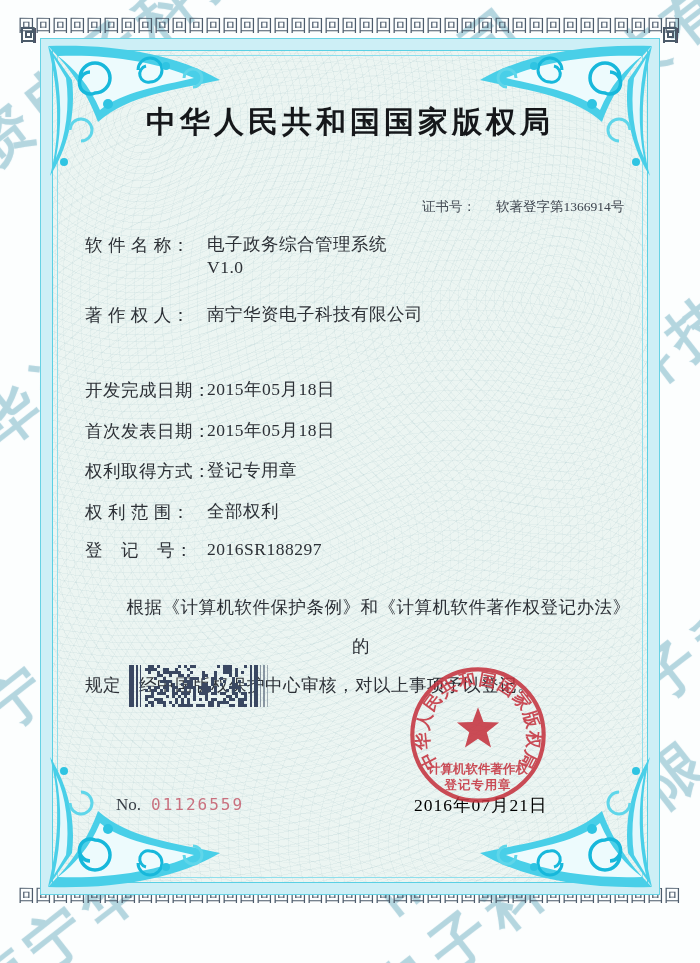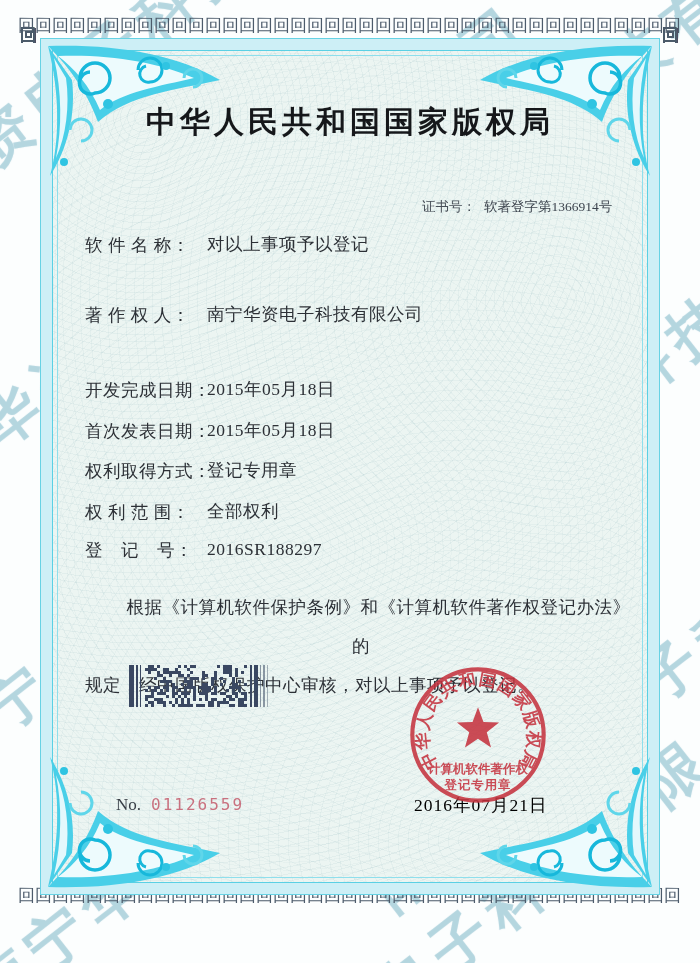--- a/index.html
+++ b/index.html
@@ -78,21 +78,21 @@
   .content{position:absolute;inset:0;z-index:5;color:#26292e;}
   .authority{
     position:absolute;left:0;right:0;top:102px;text-align:center;
     font-size:30px;font-weight:bold;letter-spacing:4px;color:#15171a;
   }
   .cert-title{
     position:absolute;left:0;right:0;top:147px;text-align:center;
     font-size:37px;font-weight:bold;letter-spacing:2px;color:#101214;
   }
   .cert-no{position:absolute;left:422px;top:198px;font-size:13.5px;color:#474e57;}
-  .cert-no b{font-weight:normal;color:#3c434d;margin-left:8px;}
+  .cert-no b{font-weight:normal;color:#3c434d;margin-left:20px;}
 
   .field-row{position:absolute;left:85px;font-size:17.5px;letter-spacing:.5px;color:#2c3036;}
   .flabel{position:absolute;left:0;top:0;width:120px;white-space:nowrap;}
   .fvalue{position:absolute;left:122px;top:0;white-space:nowrap;}
   .vline{display:block;line-height:23px;}
 
   .statement{
     position:absolute;left:85px;top:588px;width:552px;
     font-size:17.5px;line-height:39px;letter-spacing:.5px;color:#2c3036;
   }
@@ -205,21 +205,22 @@
 
     <div class="authority">中华人民共和国国家版权局</div>
 
     <div class="cert-no">
       <span>证书号：</span><b>软著登字第1366914号</b>
     </div>
 
     <div class="field-row" style="top:233px">
       <span class="flabel">软 件 名 称：</span>
       <span class="fvalue">
-        <span class="vline">对以上事项予以登记</span>
+        <span class="vline">电子政务综合管理系统</span>
+        <span class="vline">V1.0</span>
       </span>
     </div>
 
     <div class="field-row" style="top:303px">
       <span class="flabel">著 作 权 人：</span>
       <span class="fvalue">
           <span class="vline">南宁华资电子科技有限公司</span>
         </span>
     </div>
 

